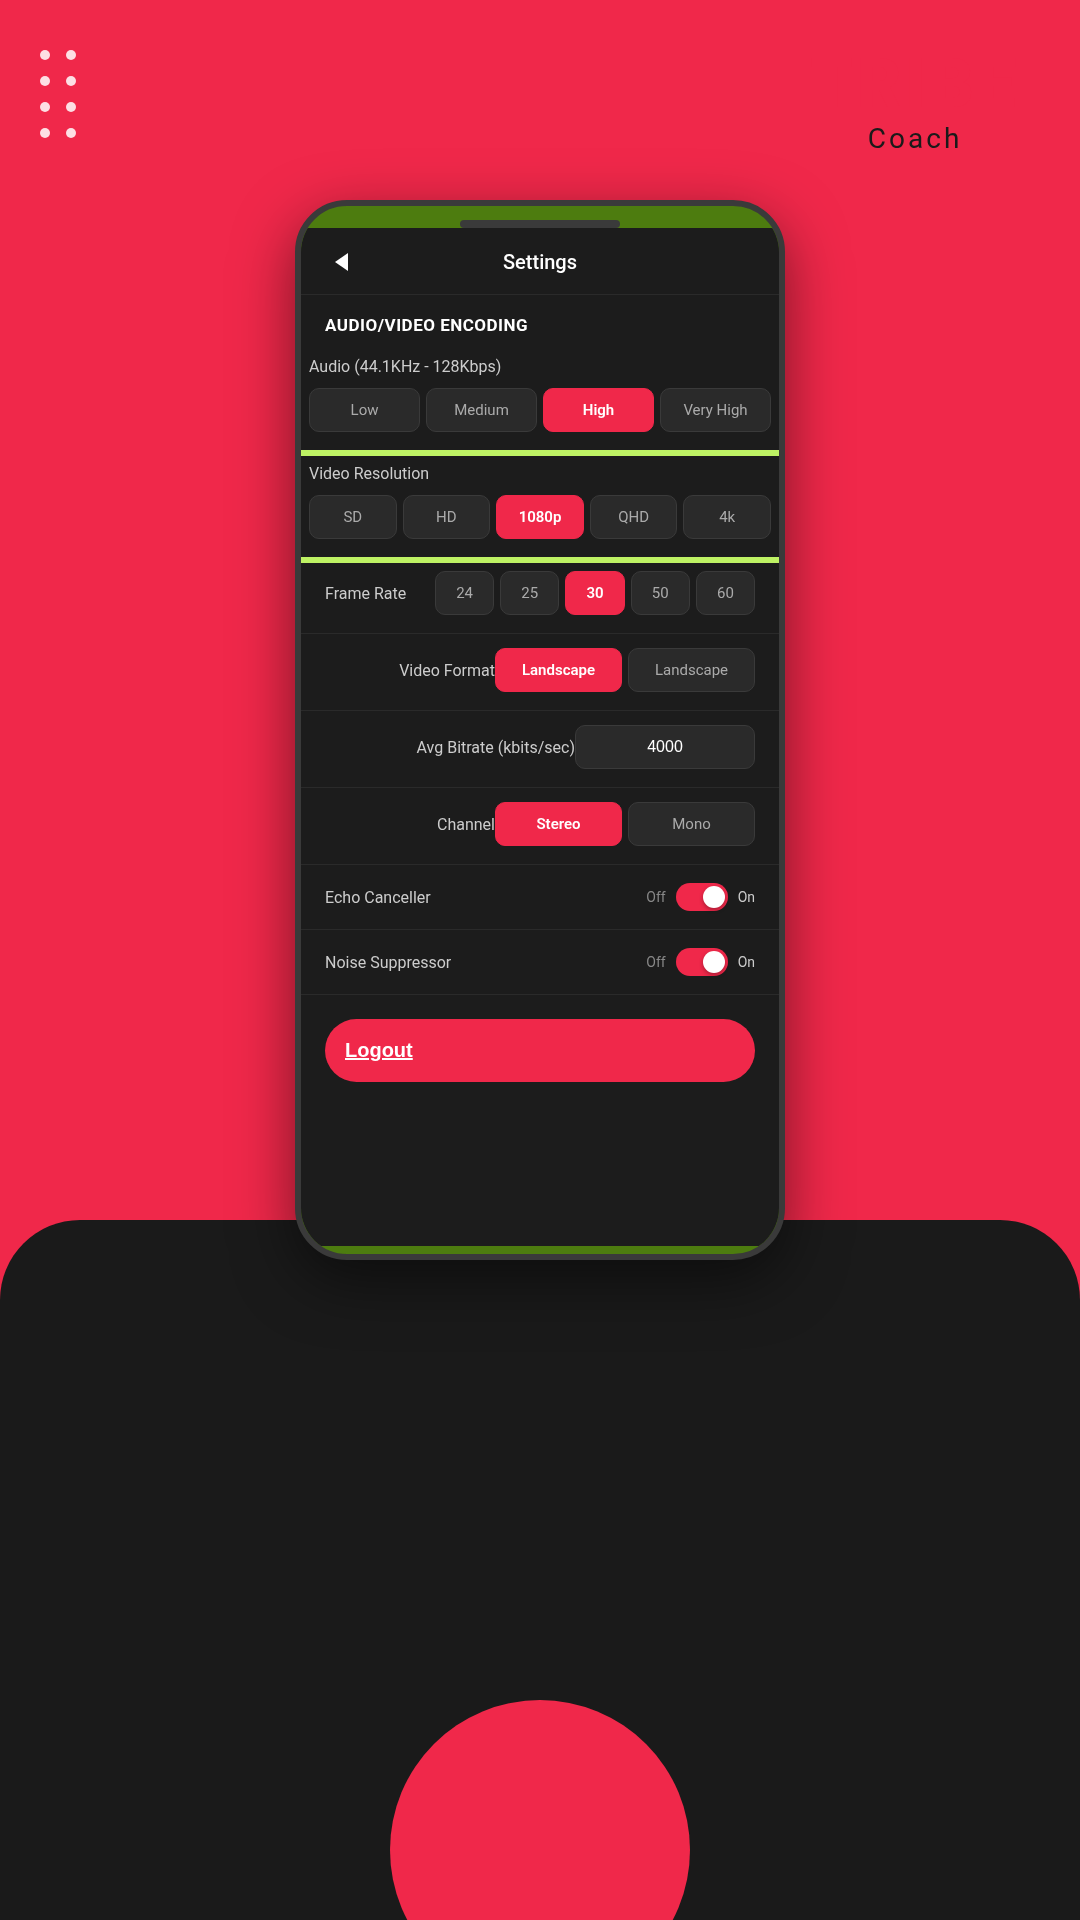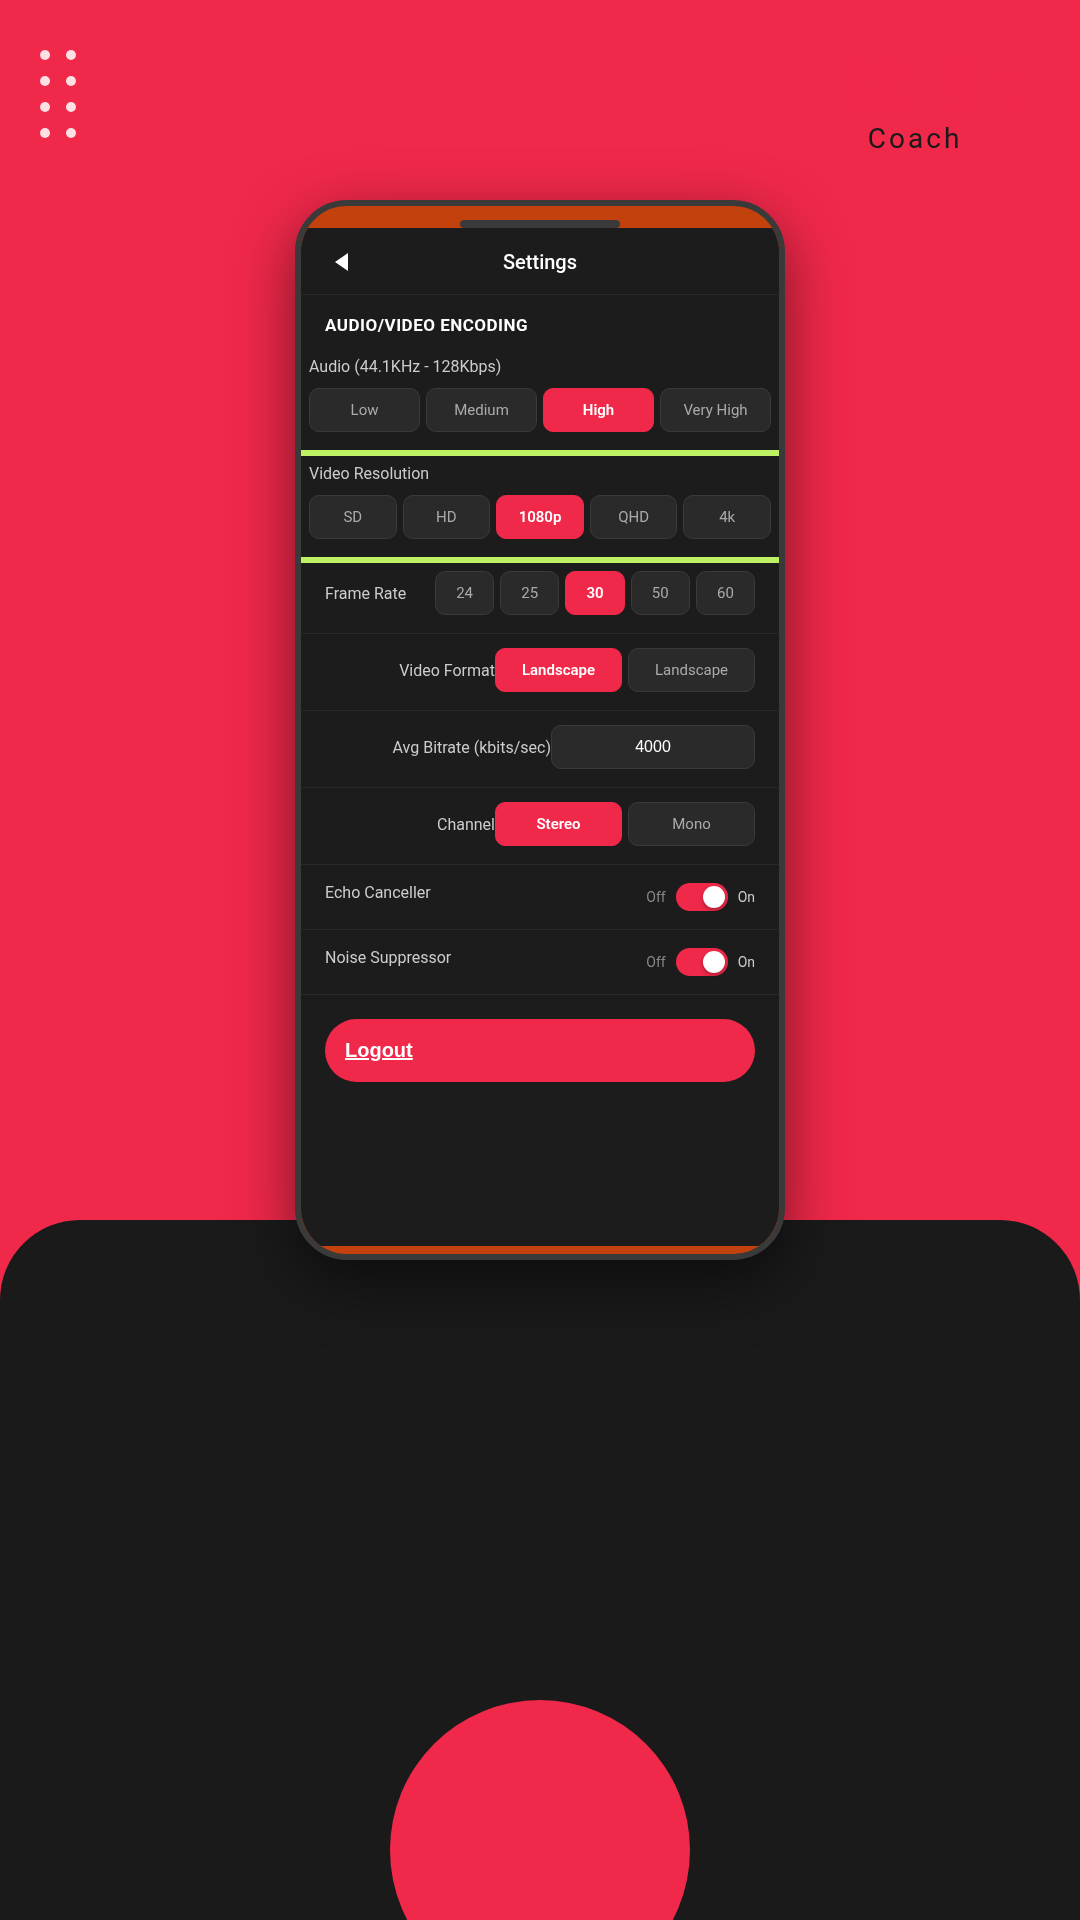--- a/index.html
+++ b/index.html
@@ -72,21 +72,21 @@
     }
 
     
     .phone-container {
       position: absolute;
       top: 200px;
       left: 50%;
       transform: translateX(-50%);
       width: 490px;
       height: 1060px;
-      background: #c2410c;
+      background: #4d7c0f;
       border-radius: 52px;
       border: 6px solid #3a3a3a;
       box-shadow: 0 20px 60px rgba(0,0,0,0.5);
       overflow: hidden;
     }
 
     
     .phone-notch {
       width: 160px;
       height: 8px;
@@ -180,20 +180,21 @@
     .btn-option.active {
       background: #F0284A;
       border-color: #F0284A;
       color: white;
       font-weight: 600;
     }
 
     
     .toggle-row {
       display: flex;
+      align-items: center;
       justify-content: space-between;
       padding: 18px 24px;
       border-bottom: 1px solid #2a2a2a;
     }
 
     .toggle-label {
       color: #cccccc;
       font-size: 16px;
     }
 
@@ -435,21 +436,21 @@
       <div class="setting-label">Video Format</div>
       <div class="btn-group">
         <div class="btn-option active">Landscape</div>
         <div class="btn-option">Landscape</div>
       </div>
     </div>
 
     
     <div class="inline-setting">
       <div class="setting-label">Avg Bitrate (kbits/sec)</div>
-      <input class="text-input" type="text" style="width: 204px;" value="4000">
+      <input class="text-input" type="text" style="width: 180px;" value="4000">
     </div>
 
     
     <div class="inline-setting">
       <div class="setting-label">Channel</div>
       <div class="btn-group">
         <div class="btn-option active">Stereo</div>
         <div class="btn-option">Mono</div>
       </div>
     </div>

